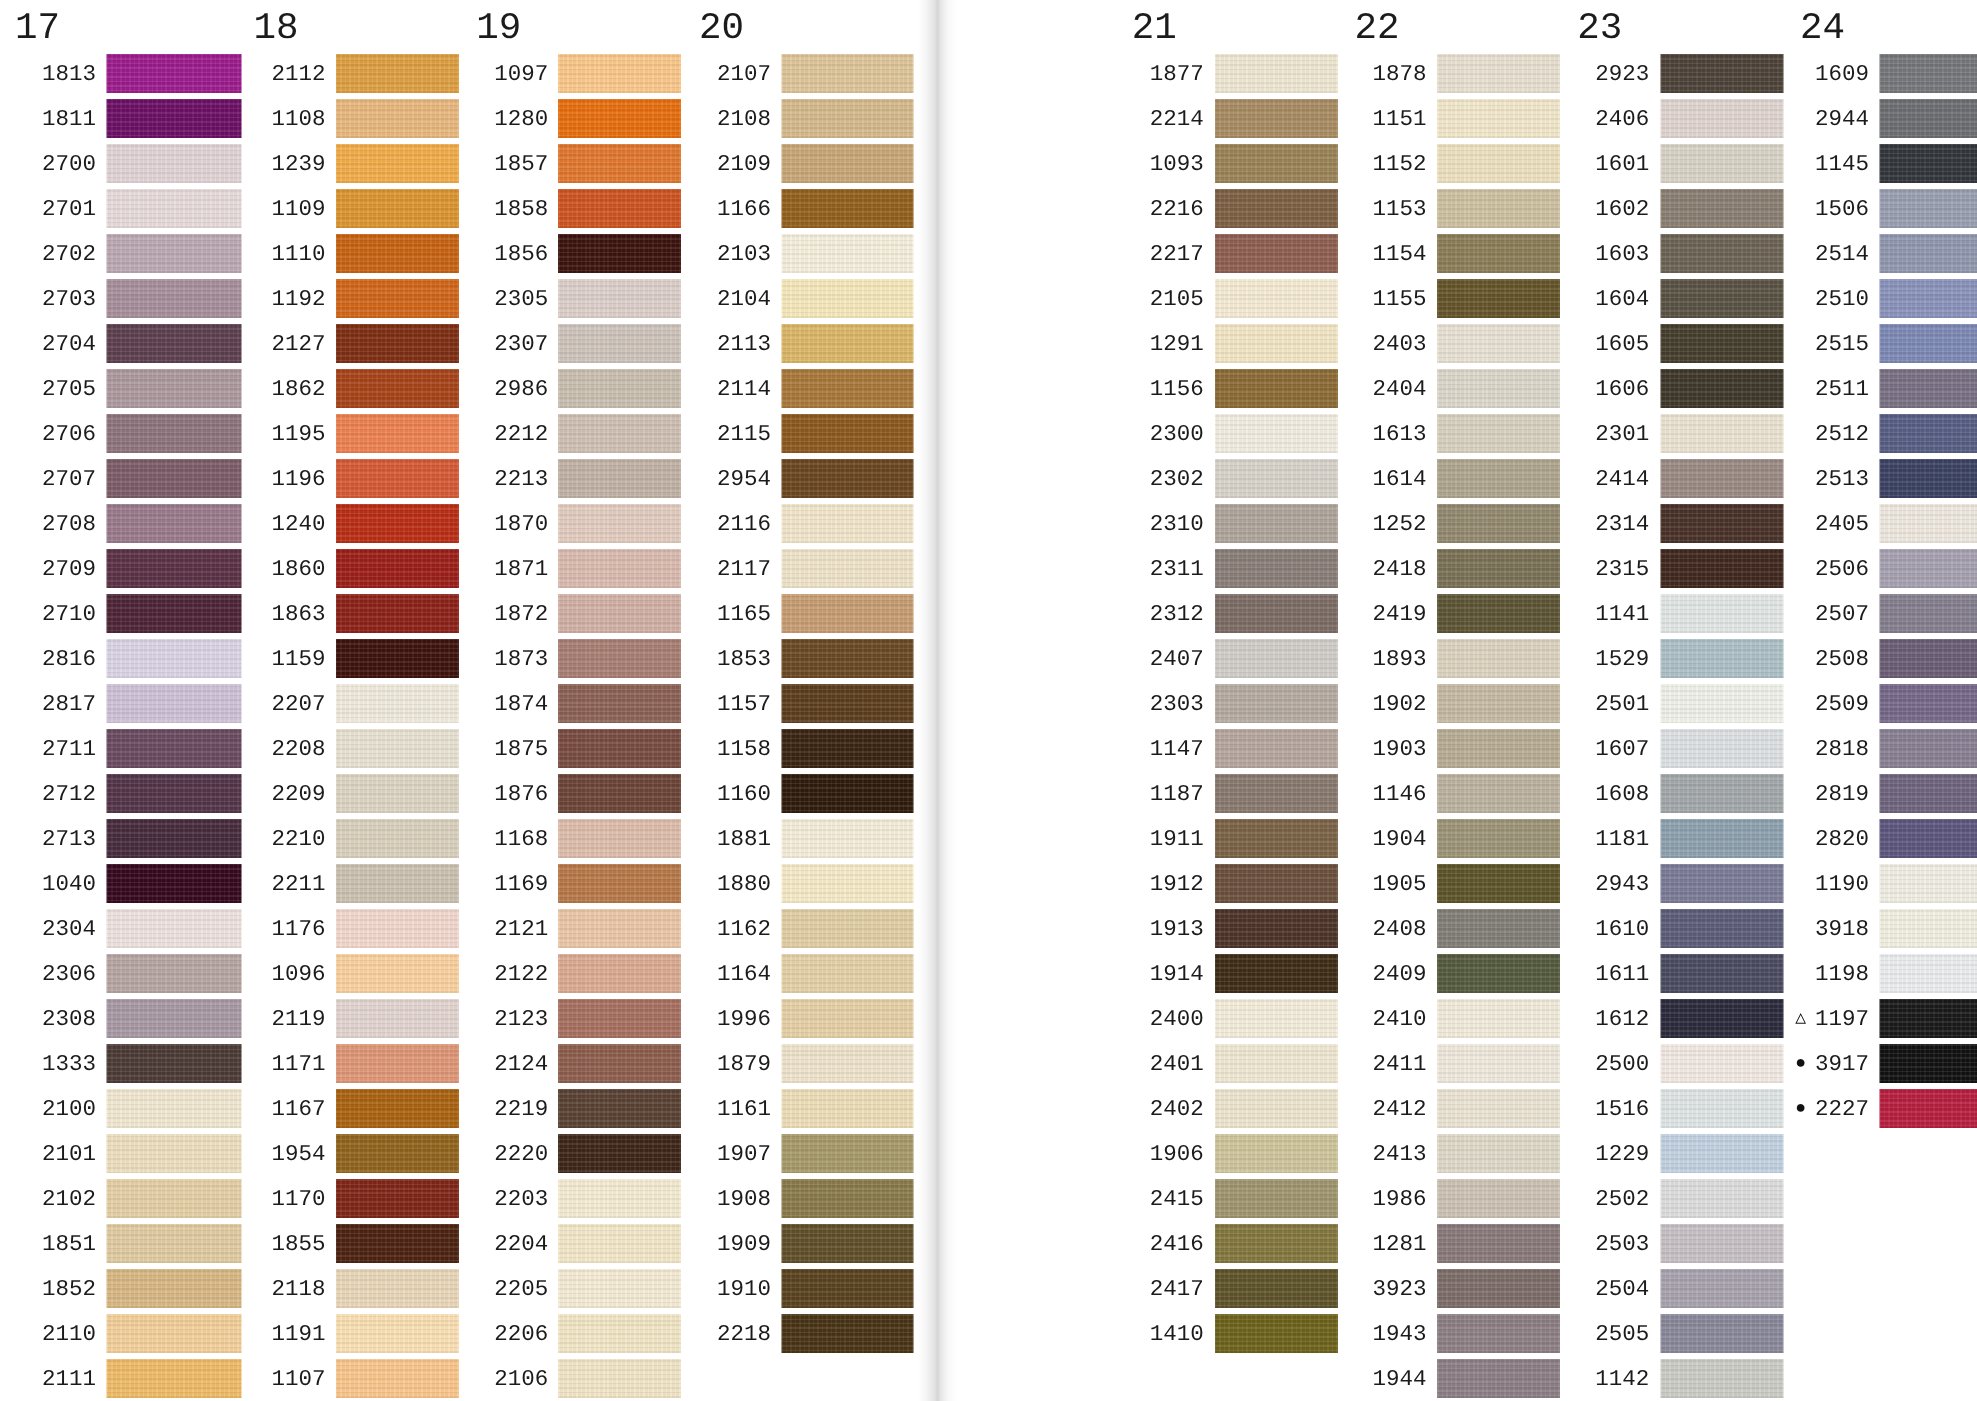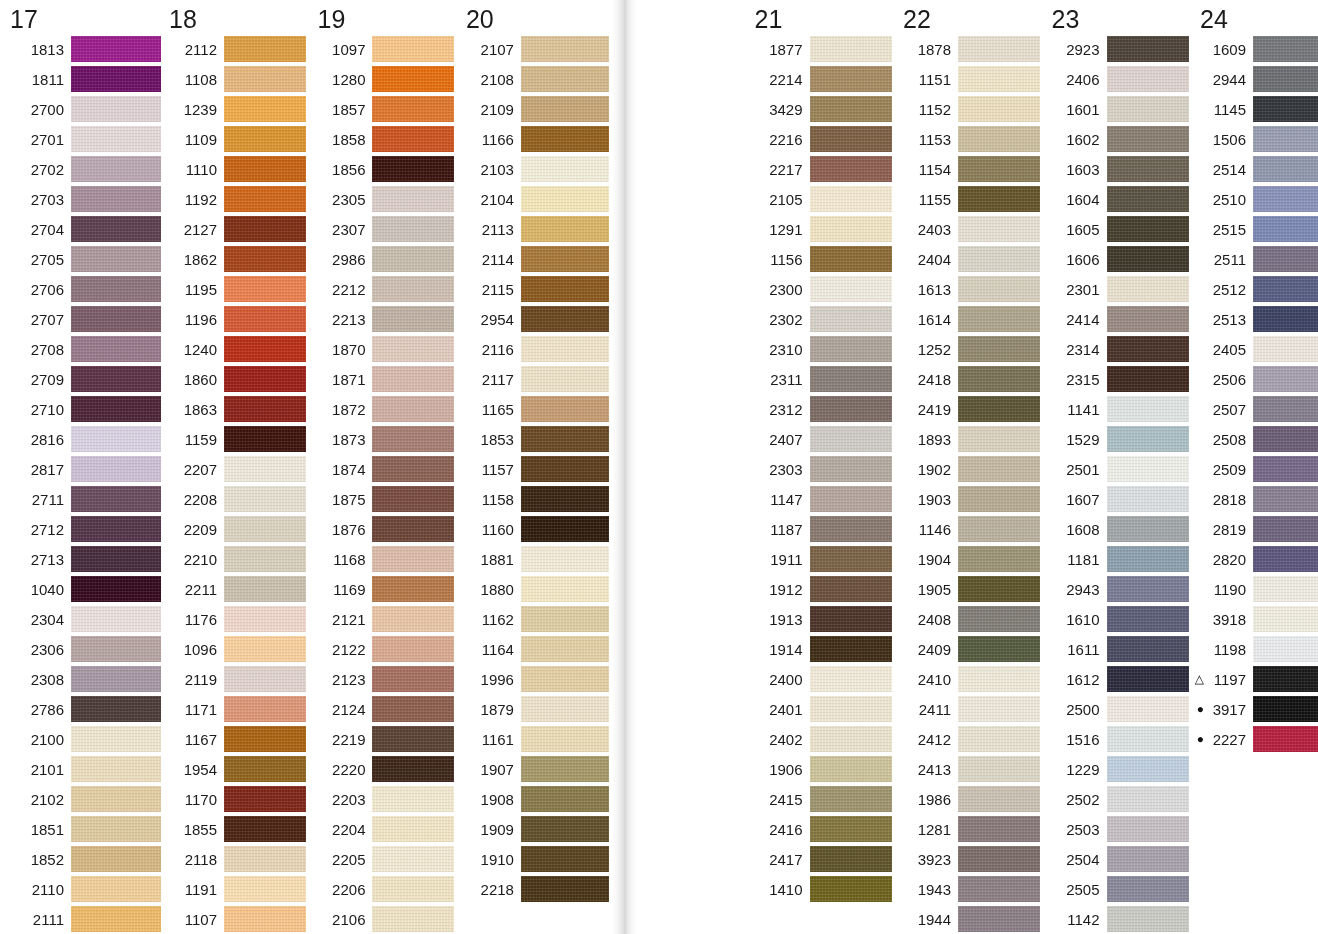--- a/index.html
+++ b/index.html
@@ -30,20 +30,21 @@
     position: absolute;
     top: 0; left: 0;
     width: 1318px;
     height: 934px;
     display: flex;
     flex-direction: row;
   }
   .col {
     position: relative;
     padding-top: 4px;
+    font-family: Liberation Mono, monospace;
   }
   .col-head {
     font-size: 25px;
     font-weight: 400;
     color: #1b1b1b;
     letter-spacing: 0px;
     padding-left: 8px;
     height: 30px;
     line-height: 30px;
   }
@@ -256,21 +257,21 @@
             <span class="code">2306</span>
             <span class="swatch" style="background: rgb(184, 167, 164);"></span>
           </div>
           <div class="row">
             <span class="mark"></span>
             <span class="code">2308</span>
             <span class="swatch" style="background: rgb(169, 154, 166);"></span>
           </div>
           <div class="row">
             <span class="mark"></span>
-            <span class="code">2786</span>
+            <span class="code">1333</span>
             <span class="swatch" style="background: rgb(77, 60, 56);"></span>
           </div>
           <div class="row">
             <span class="mark"></span>
             <span class="code">2100</span>
             <span class="swatch" style="background: rgb(242, 233, 210);"></span>
           </div>
           <div class="row">
             <span class="mark"></span>
             <span class="code">2101</span>
@@ -772,21 +773,21 @@
             <span class="code">1877</span>
             <span class="swatch" style="background: rgb(239, 232, 211);"></span>
           </div>
           <div class="row">
             <span class="mark"></span>
             <span class="code">2214</span>
             <span class="swatch" style="background: rgb(169, 141, 100);"></span>
           </div>
           <div class="row">
             <span class="mark"></span>
-            <span class="code">3429</span>
+            <span class="code">1093</span>
             <span class="swatch" style="background: rgb(155, 132, 88);"></span>
           </div>
           <div class="row">
             <span class="mark"></span>
             <span class="code">2216</span>
             <span class="swatch" style="background: rgb(126, 97, 68);"></span>
           </div>
           <div class="row">
             <span class="mark"></span>
             <span class="code">2217</span>

